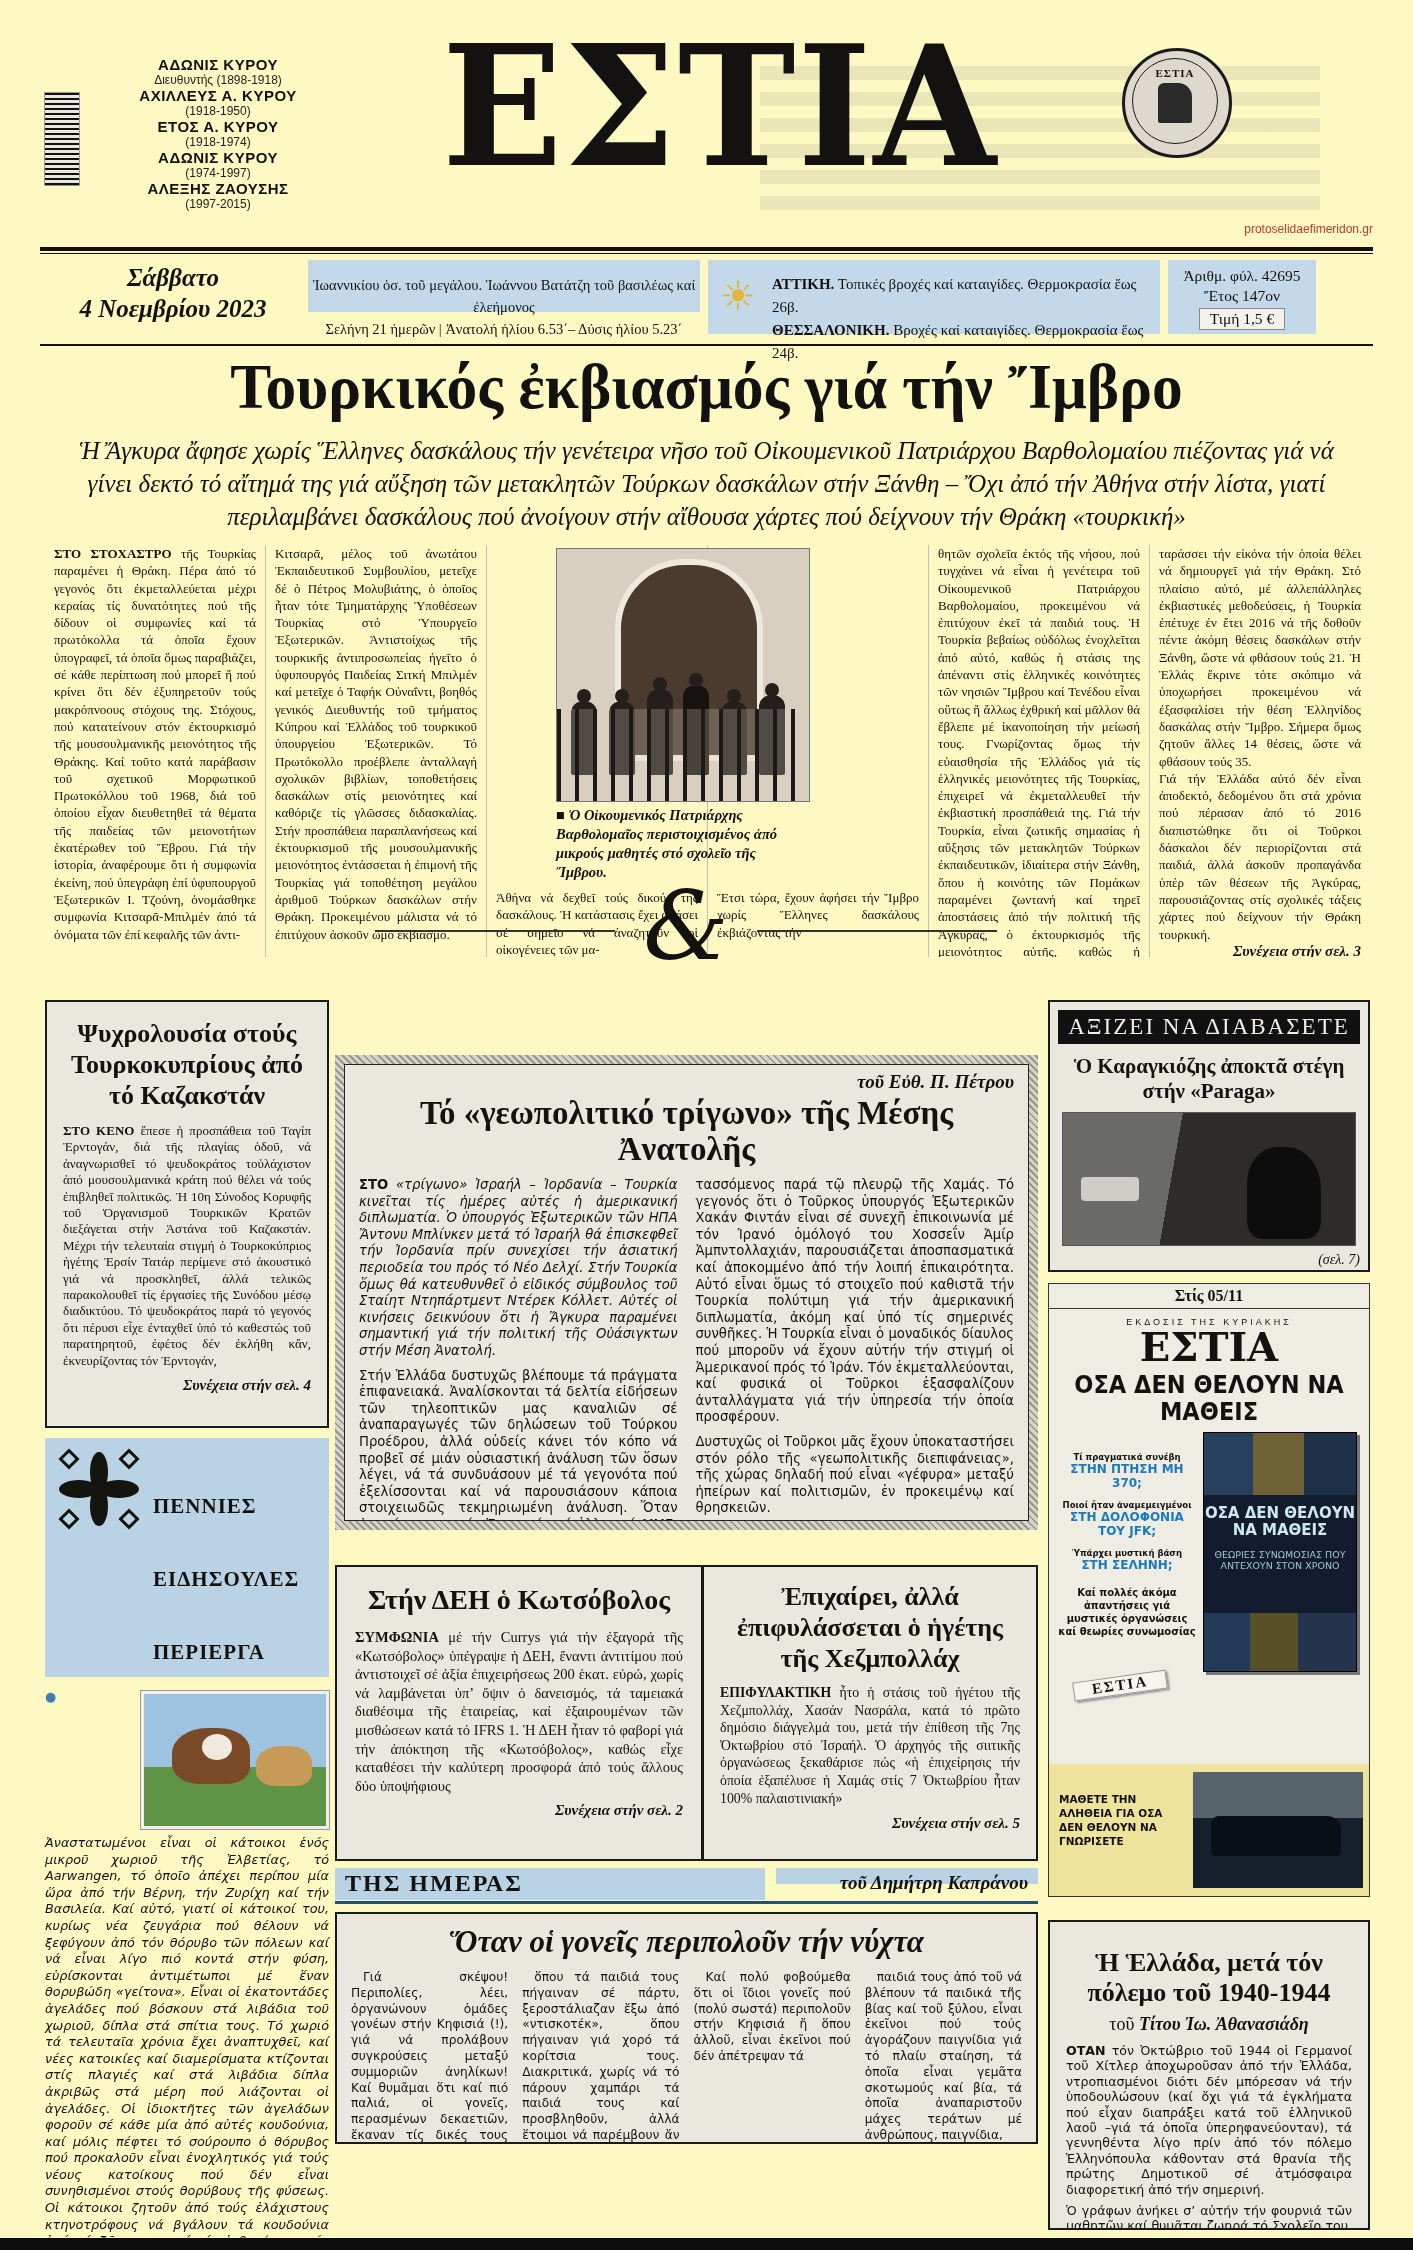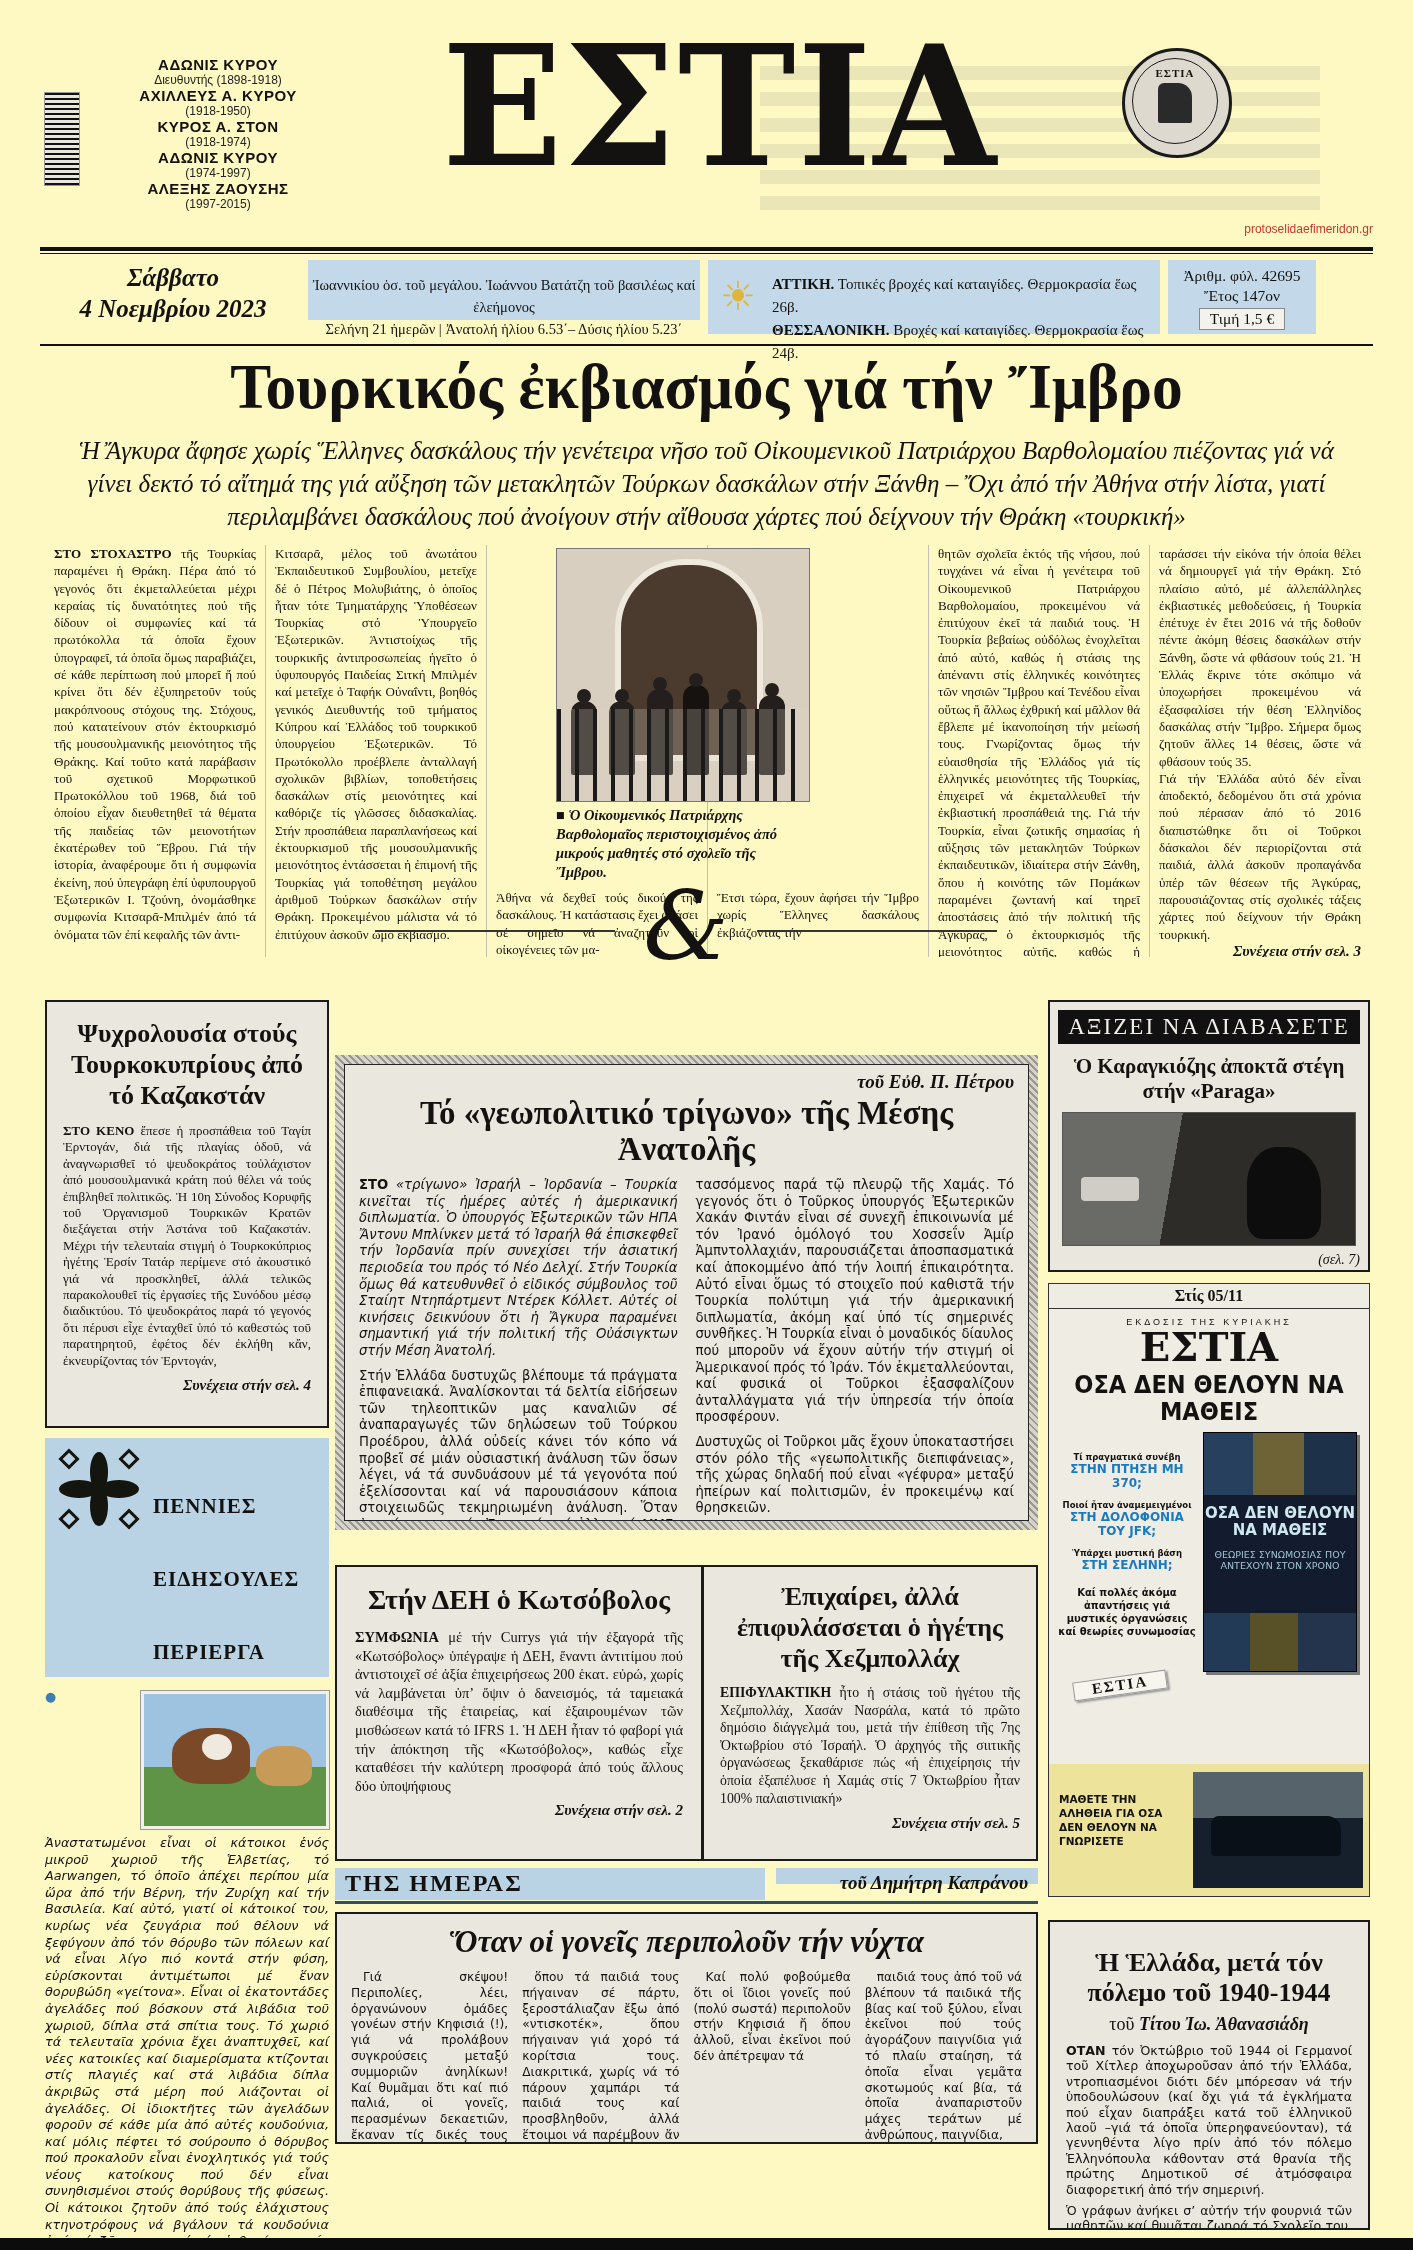--- a/index.html
+++ b/index.html
@@ -17,21 +17,21 @@
   .seal-inner{position:absolute;left:7px;top:7px;width:84px;height:84px;border:1px solid #1a1a1a;border-radius:50%;text-align:center;}
   .seal-txt{font-size:11px;font-weight:bold;letter-spacing:1px;margin-top:8px;}
   .seal-fig{width:34px;height:40px;margin:4px auto 0;background:#2a2a2a;border-radius:6px 14px 2px 2px;}
   .watermark{right:40px;top:222px;font-family:"Liberation Sans",sans-serif;font-size:12px;color:#c0392b;}
   .rule-thick{left:40px;top:247px;width:1333px;height:4px;background:#111;}
   .rule-thin{left:40px;top:253px;width:1333px;height:1px;background:#111;}
   .rule-b{left:40px;top:344px;width:1333px;height:2px;background:#111;}
   
   .datebox{left:48px;top:262px;width:250px;text-align:center;font-style:italic;font-weight:bold;font-size:25px;line-height:31px;}
   .bluebox{background:#c3d9e9;}
-  .saints{left:308px;top:260px;width:392px;height:60px;text-align:center;font-size:14.5px;line-height:22px;padding-top:14px;box-sizing:border-box;}
+  .saints{left:308px;top:260px;width:392px;height:52px;text-align:center;font-size:14.5px;line-height:22px;padding-top:14px;box-sizing:border-box;}
   .weather{left:708px;top:260px;width:452px;height:74px;font-size:15px;line-height:23px;padding:13px 10px 0 64px;box-sizing:border-box;}
   .sun{position:absolute;left:12px;top:14px;font-size:40px;color:#e0b53c;line-height:44px;font-family:"DejaVu Sans",sans-serif;}
   .issue{left:1168px;top:260px;width:148px;height:74px;text-align:center;font-size:15.5px;line-height:20px;padding-top:6px;box-sizing:border-box;}
   .price-chip{display:inline-block;background:#f4f2ec;border:1px solid #888;padding:0 10px;margin-top:2px;}
   
   .headline{left:40px;top:352px;width:1333px;text-align:center;font-weight:bold;font-size:64px;line-height:70px;transform:scaleX(.96);}
   .subhead{left:60px;top:434px;width:1293px;text-align:center;font-style:italic;font-size:25px;line-height:33px;}
   .lead-body{left:45px;top:545px;width:1325px;height:412px;display:flex;overflow:hidden;}
   .lead-col{flex:1;padding:0 9px;font-size:13px;line-height:17.3px;text-align:justify;}
   .lead-col + .lead-col{border-left:1px solid #c2bfb4;}
@@ -133,21 +133,21 @@
   <div class="abs directors">
     <div>
         <div class="dir-name">ΑΔΩΝΙΣ ΚΥΡΟΥ</div>
         <div class="dir-ten">Διευθυντής (1898-1918)</div>
       </div>
     <div>
         <div class="dir-name">ΑΧΙΛΛΕΥΣ Α. ΚΥΡΟΥ</div>
         <div class="dir-ten">(1918-1950)</div>
       </div>
     <div>
-        <div class="dir-name">ΚΥΡΟΣ Α. ΣΤΟΝ</div>
+        <div class="dir-name">ΕΤΟΣ Α. ΚΥΡΟΥ</div>
         <div class="dir-ten">(1918-1974)</div>
       </div>
     <div>
         <div class="dir-name">ΑΔΩΝΙΣ ΚΥΡΟΥ</div>
         <div class="dir-ten">(1974-1997)</div>
       </div>
     <div>
         <div class="dir-name">ΑΛΕΞΗΣ ΖΑΟΥΣΗΣ</div>
         <div class="dir-ten">(1997-2015)</div>
       </div>

